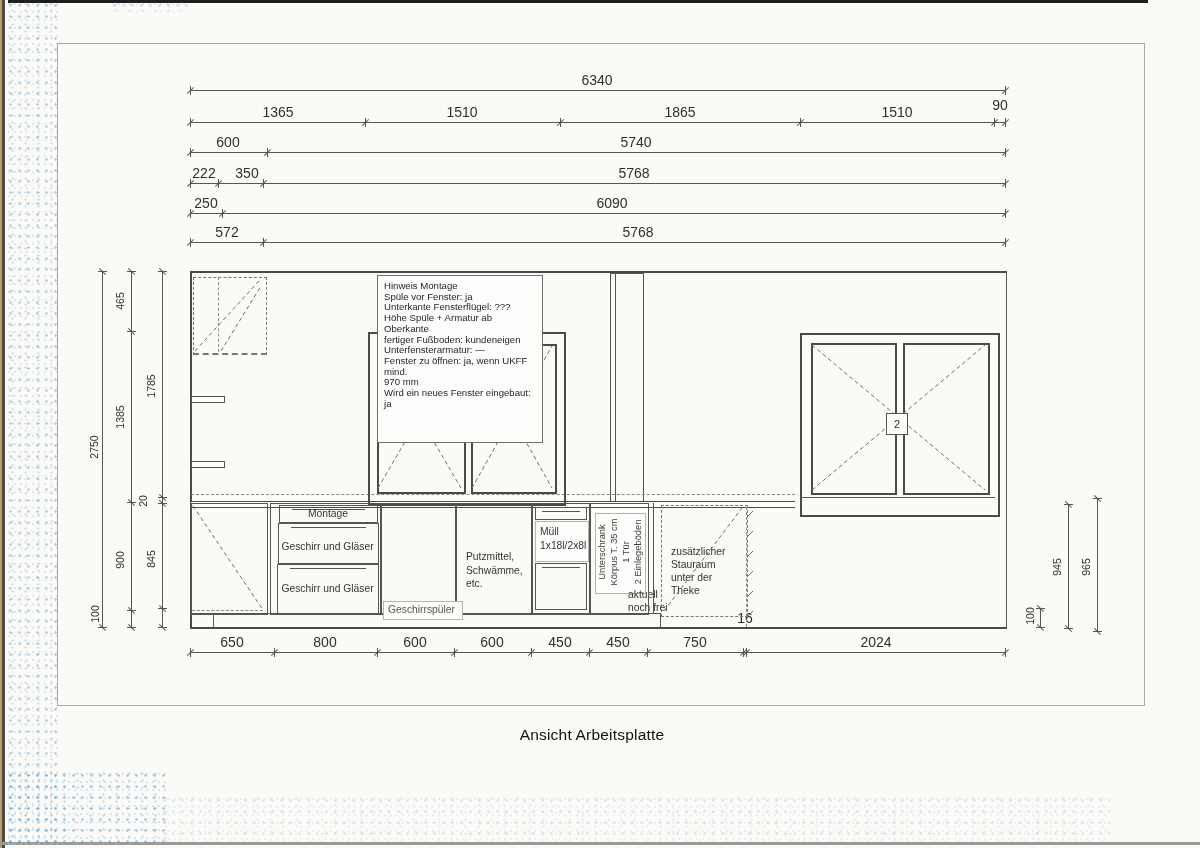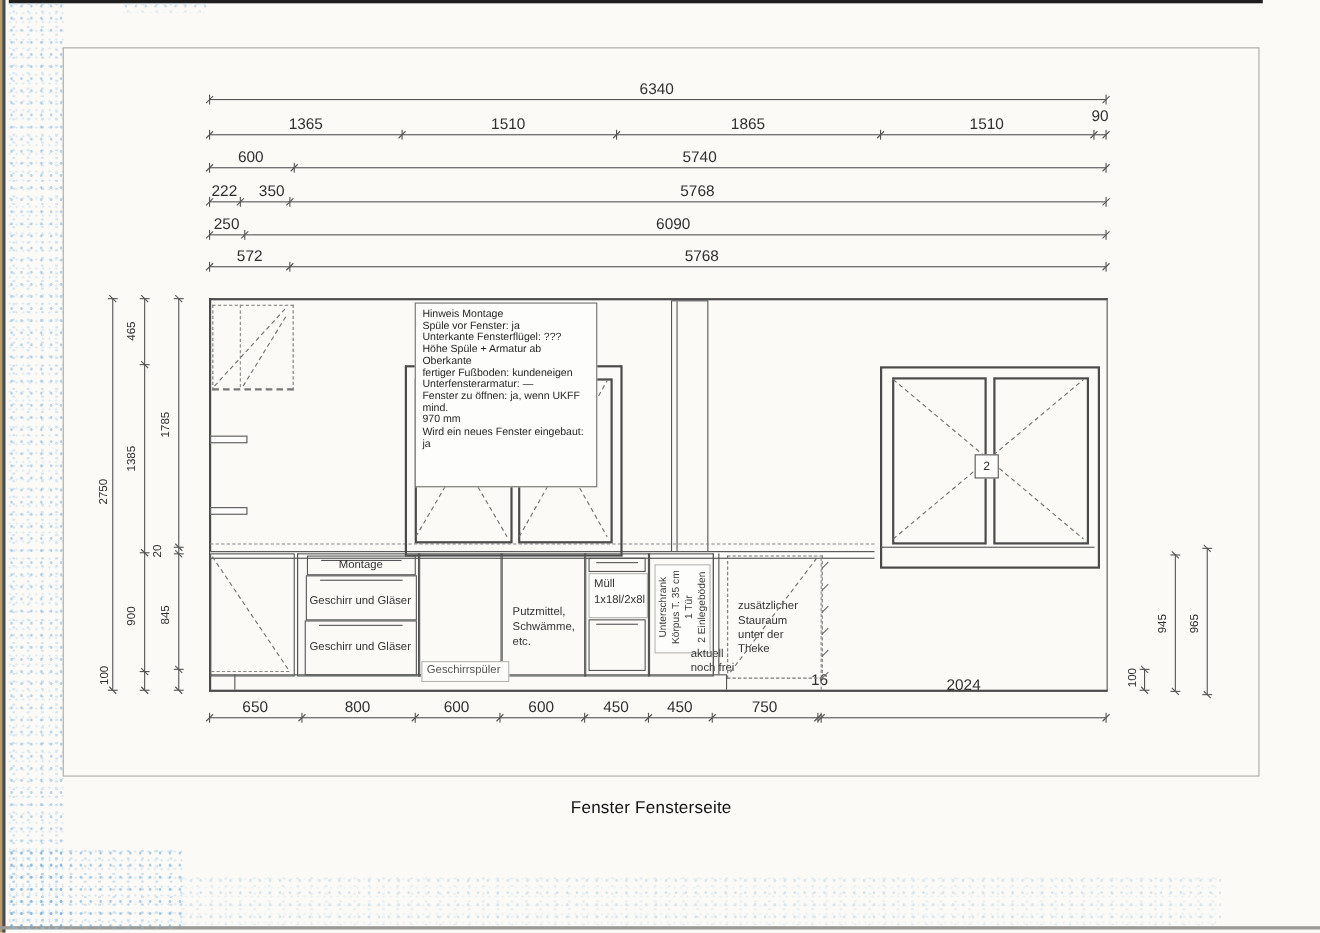--- a/index.html
+++ b/index.html
@@ -167,21 +167,21 @@
 <div class="t" style="left:746px;top:652px"></div>
 <div class="t" style="left:1005px;top:652px"></div>
 <span class="hdim" style="left:232px;top:650px">650</span>
 <span class="hdim" style="left:325px;top:650px">800</span>
 <span class="hdim" style="left:415px;top:650px">600</span>
 <span class="hdim" style="left:492px;top:650px">600</span>
 <span class="hdim" style="left:560px;top:650px">450</span>
 <span class="hdim" style="left:618px;top:650px">450</span>
 <span class="hdim" style="left:695px;top:650px">750</span>
 <span class="hdim" style="left:745px;top:626px">16</span>
-<span class="hdim" style="left:876px;top:630px">2024</span>
+<span class="hdim" style="left:876px;top:650px">2024</span>
 
 <div class="hl2" style="left:190px;top:271px;width:817px"></div>
 <div class="vl" style="left:190px;top:271px;height:357px;width:2px;background:#4a4a4a"></div>
 <div class="vl" style="left:1006px;top:271px;height:357px"></div>
 <div class="hl2" style="left:190px;top:627px;width:817px"></div>
 
 <div class="dashbox" style="left:193px;top:277px;width:72px;height:75px;border-bottom-width:2px"></div>
 <div class="dvl" style="left:218px;top:277px;height:75px"></div>
 
 <div class="box" style="left:191px;top:396px;width:32px;height:5px;background:#fdfdfb"></div>
@@ -289,13 +289,13 @@
 fertiger Fußboden: kundeneigen
 Unterfensterarmatur:  —
 Fenster zu öffnen: ja, wenn UKFF mind.
 970 mm
 Wird ein neues Fenster eingebaut: ja</p>
 </div>
 
 <div class="whitebox" style="left:383px;top:601px;width:78px;height:17px"></div>
 <span class="lbl" style="left:388px;top:603px;color:#555">Geschirrspüler</span>
 
-<div class="title">Fenster Fensterseite</div>
+<div class="title">Ansicht Arbeitsplatte</div>
 
 </body></html>

